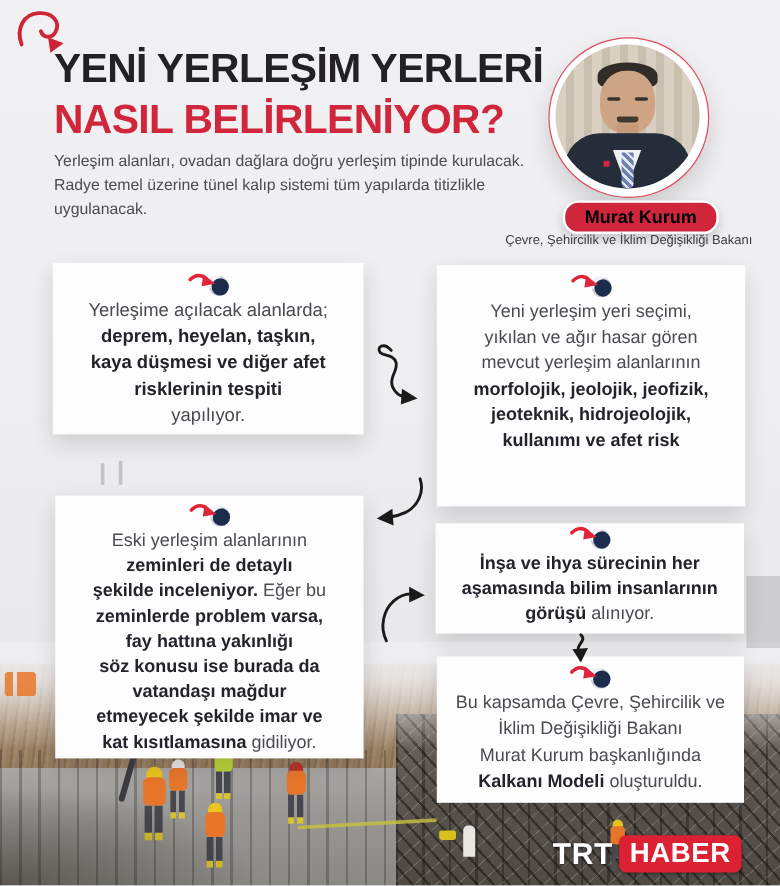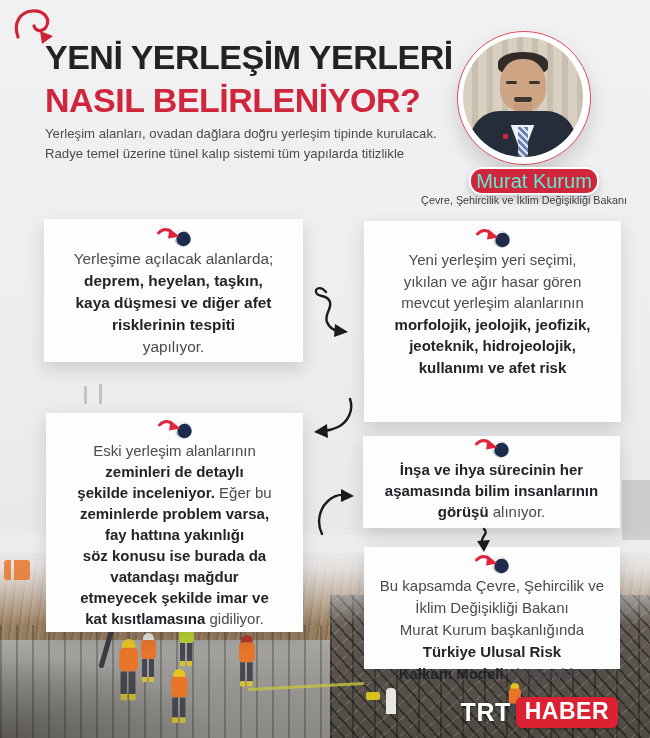--- a/index.html
+++ b/index.html
@@ -65,21 +65,21 @@
   .tie{position:absolute;left:55px;bottom:0;width:10px;height:30px;border-radius:0 0 4px 4px;
     background:repeating-linear-gradient(45deg,#6d80b4 0 3px,#dfe4ee 3px 5px);}
   .neck{position:absolute;left:51px;top:66px;width:18px;height:14px;background:#c49a78;}
   .head{position:absolute;left:37px;top:22px;width:46px;height:52px;background:#cda585;border-radius:46% 46% 42% 42%;}
   .hair{position:absolute;left:35px;top:15px;width:50px;height:22px;background:#322c28;border-radius:50% 50% 30% 30%;}
   .brow{position:absolute;top:44px;width:11px;height:3px;background:#3a332d;border-radius:2px;}
   .brow.lft{left:43px}.brow.rgt{left:66px}
   .mustache{position:absolute;left:51px;top:60px;width:18px;height:5px;background:#40382f;border-radius:2px 2px 4px 4px;}
   .flag-pin{position:absolute;left:40px;bottom:18px;width:5px;height:5px;background:#d0263c;border-radius:1px;}
   .name-badge{position:absolute;left:469px;top:167px;width:126px;height:24px;background:#d0263c;border:2px solid #fff;
-    border-radius:13px;box-shadow:0 4px 9px rgba(0,0,0,.18);color:#5eead4;font-weight:400;font-size:20px;
+    border-radius:13px;box-shadow:0 4px 9px rgba(0,0,0,.18);color:#000000;font-weight:700;font-size:15px;
     display:flex;align-items:center;justify-content:center;}
   .minister-caption{position:absolute;left:407px;top:194px;width:234px;text-align:center;font-size:10.8px;color:#3c3c40;}
   
   .card{position:absolute;background:#fdfdfe;box-shadow:0 7px 16px rgba(40,40,45,.16);
     display:flex;flex-direction:column;align-items:center;}
   .card .icon{flex:0 0 auto;}
   .card .line{white-space:nowrap;text-align:center;font-size:15px;line-height:21.5px;}
   .b{font-weight:700;color:#232329;}
   .r{font-weight:400;color:#4a4a50;}
   #card1{left:44px;top:219px;width:259px;height:143px;}
@@ -87,21 +87,21 @@
   #card2{left:364px;top:221px;width:257px;height:201px;}
   #card2 .icon{margin-top:6px;}
   #card3{left:46px;top:401px;width:257px;height:219px;margin-top:12px;}
   #card3 .icon{margin-top:5px;}  #card3 .line{line-height:21px;}
   #card4{left:363px;top:436px;width:257px;height:92px;}
   #card4 .icon{margin-top:1px;}  #card4 .line{line-height:21px;}
   #card5{left:364px;top:547px;width:256px;height:122px;}
   #card5 .icon{margin-top:6px;}  #card5 .line{line-height:22px;}
   .conn{position:absolute;}
   
-  .footer-logo{position:absolute;right:32px;bottom:11px;display:flex;align-items:center;height:30px;}
+  .footer-logo{position:absolute;right:32px;bottom:11px;display:flex;align-items:flex-end;height:30px;}
   .logo-trt{color:#fff;font-weight:900;font-size:25px;letter-spacing:.5px;text-shadow:0 1px 3px rgba(0,0,0,.5);}
   .logo-haber{margin-left:5px;background:#dc2133;color:#fff;font-weight:900;font-size:23px;letter-spacing:.5px;
     padding:1px 9px 3px;border-radius:6px;box-shadow:0 1px 3px rgba(0,0,0,.35);}
 </style>
 </head>
 <body>
 
 <div class="canvas">
 
   <div class="photo">
@@ -160,20 +160,21 @@
   <svg class="scribble" width="52" height="40" viewBox="0 0 52 40">
     <path d="M8 32 C 3 18, 10 7, 22 6 C 34 5, 41 14, 36 22 C 33 27, 26 27, 24 21" fill="none" stroke="#cf2438" stroke-width="3.2" stroke-linecap="round"></path>
     <polygon points="30,26 43,31 32,39" fill="#cf2438"></polygon>
   </svg>
 
   <div class="title l1">YENİ YERLEŞİM YERLERİ</div>
   <div class="title l2">NASIL BELİRLENİYOR?</div>
   <div class="subtitle">
     <div>Yerleşim alanları, ovadan dağlara doğru yerleşim tipinde kurulacak.</div>
     <div>Radye temel üzerine tünel kalıp sistemi tüm yapılarda titizlikle</div>
+    <div>uygulanacak.</div>
   </div>
 
   <div class="portrait-ring">
     <div class="portrait">
       <div class="hair"></div>
       <div class="head"></div>
       <div class="brow lft"></div>
       <div class="brow rgt"></div>
       <div class="mustache"></div>
       <div class="neck"></div>
@@ -253,21 +254,20 @@
     <svg class="icon" width="36" height="22" viewBox="0 0 36 22">
       <circle cx="26.5" cy="12.5" r="8.3" fill="#c6cad4"></circle>
         <circle cx="23.5" cy="9.5" r="6" fill="#f2f3f6"></circle>
       <circle cx="27.5" cy="13" r="7.2" fill="#1d2c4d"></circle>
       <path d="M2.5 7 C 7 2.5, 12 2.5, 16 6.5" fill="none" stroke="#e0243a" stroke-width="3" stroke-linecap="round"></path>
       <polygon points="13.5,2.5 23.5,10.5 12,12.5" fill="#e0243a"></polygon>
     </svg>
     <div class="line"><span class="b"></span><span class="r">Bu kapsamda Çevre, Şehircilik ve</span></div>
     <div class="line"><span class="b"></span><span class="r">İklim Değişikliği Bakanı</span></div>
     <div class="line"><span class="b"></span><span class="r">Murat Kurum başkanlığında</span></div>
-    <div class="line"><span class="b">Türkiye Ulusal Risk</span><span class="r"></span></div>
     <div class="line"><span class="b">Kalkanı Modeli</span><span class="r"> oluşturuldu.</span></div>
   </div>
 
   <svg class="conn" style="left:310px;top:284px;" width="44" height="56" viewBox="0 0 44 56">
     <path d="M16 8 C 10 1, 3 5, 7 10 C 10 13, 18 11, 20 18 C 22 25, 14 30, 17 38 C 19 43, 23 46, 28 47" fill="none" stroke="#1a1a1a" stroke-width="2.4" stroke-linecap="round"></path>
     <polygon points="25,40 38,48 24,53" fill="#1a1a1a"></polygon>
   </svg>
   <svg class="conn" style="left:312px;top:396px;" width="44" height="46" viewBox="0 0 44 46">
     <path d="M38 3 C 42 14, 36 26, 26 31 C 21 33.5, 16 34.5, 12 35" fill="none" stroke="#1a1a1a" stroke-width="2.4" stroke-linecap="round"></path>
     <polygon points="15,28 2,36 16,42" fill="#1a1a1a"></polygon>

